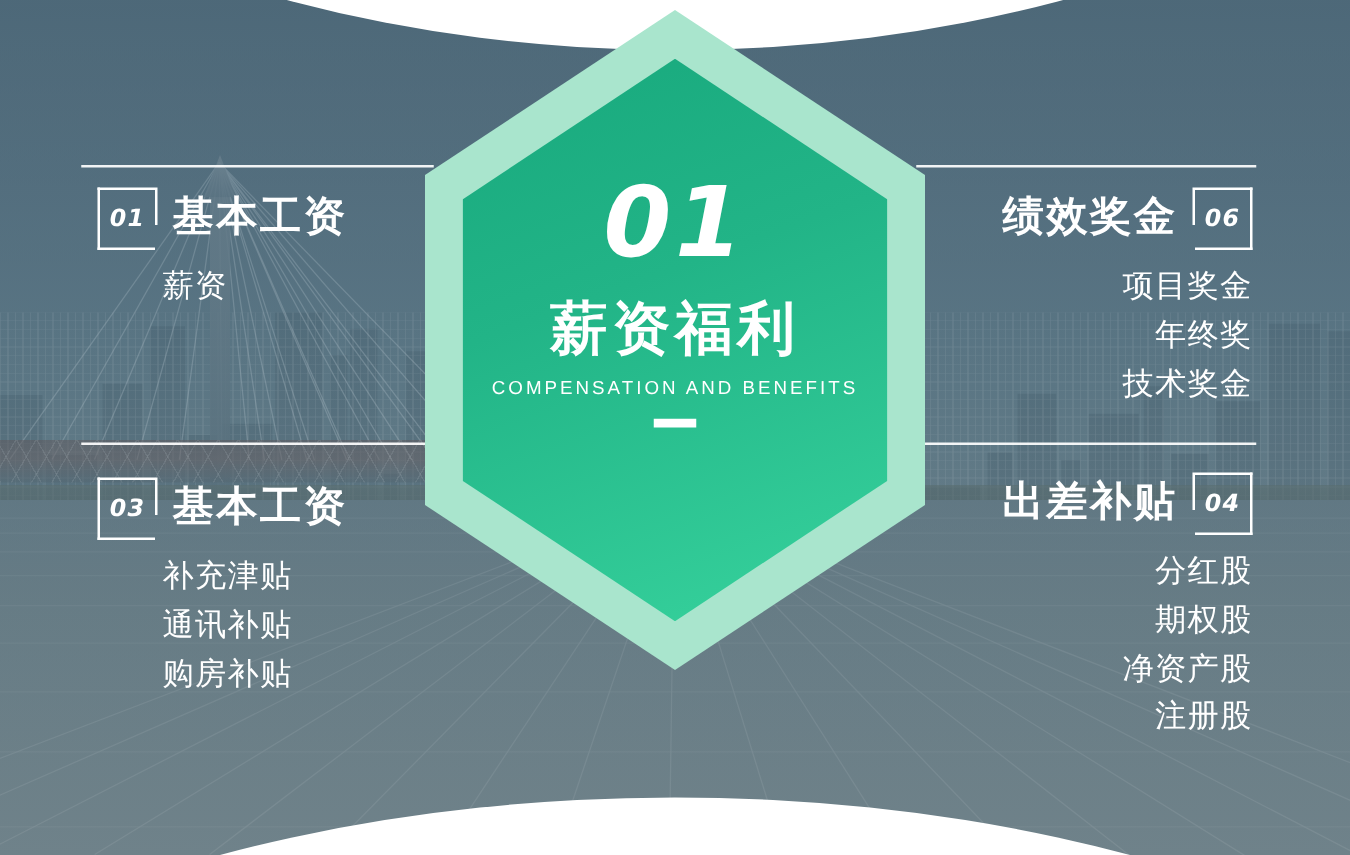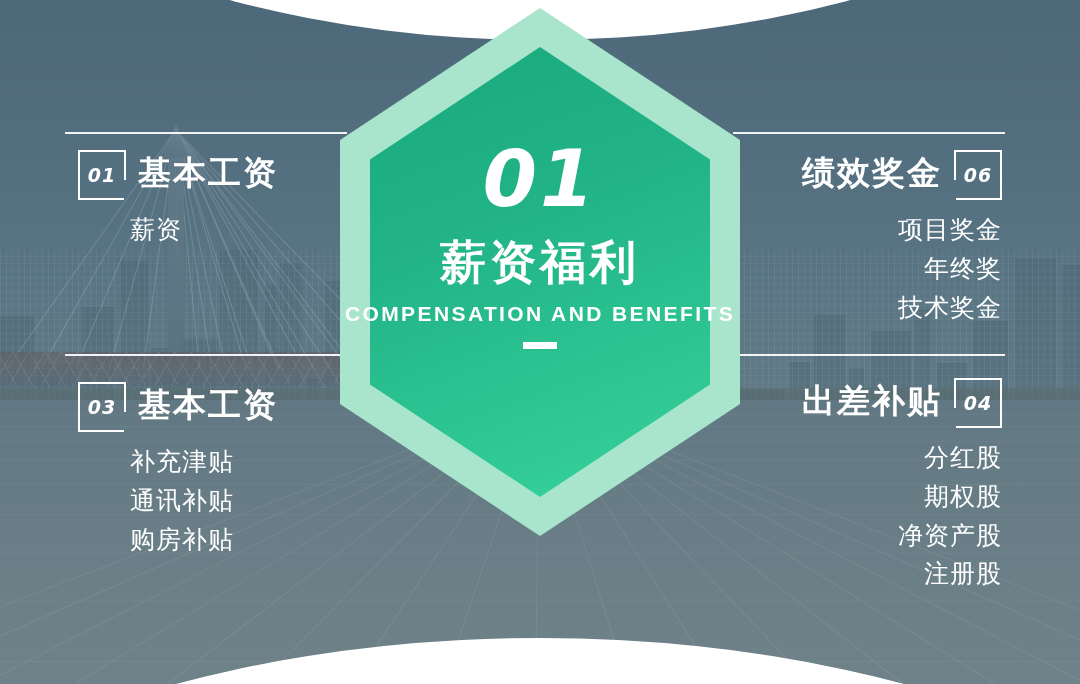--- a/index.html
+++ b/index.html
@@ -103,21 +103,21 @@
     font-size:78px;line-height:.95;font-weight:700;font-style:italic;
     letter-spacing:3px;
     font-family:"DejaVu Sans","Liberation Sans",sans-serif;
   }
   .hex-title{
     margin-top:22px;
     font-size:46px;line-height:1.05;font-weight:700;letter-spacing:4px;
   }
   .hex-sub{
     margin-top:16px;
-    font-size:21px;letter-spacing:2.4px;font-weight:700;
+    font-size:15px;letter-spacing:2.4px;font-weight:400;
   }
   .hex-dash{
     margin-top:16px;width:34px;height:7px;background:#ffffff;
   }
 
   
   .rule{position:absolute;height:2px;background:rgba(255,255,255,.92);}
   #rule-tl{left:65px;top:132px;width:282px;}
   #rule-tr{left:733px;top:132px;width:272px;}
   #rule-bl{left:65px;top:354px;width:282px;}

